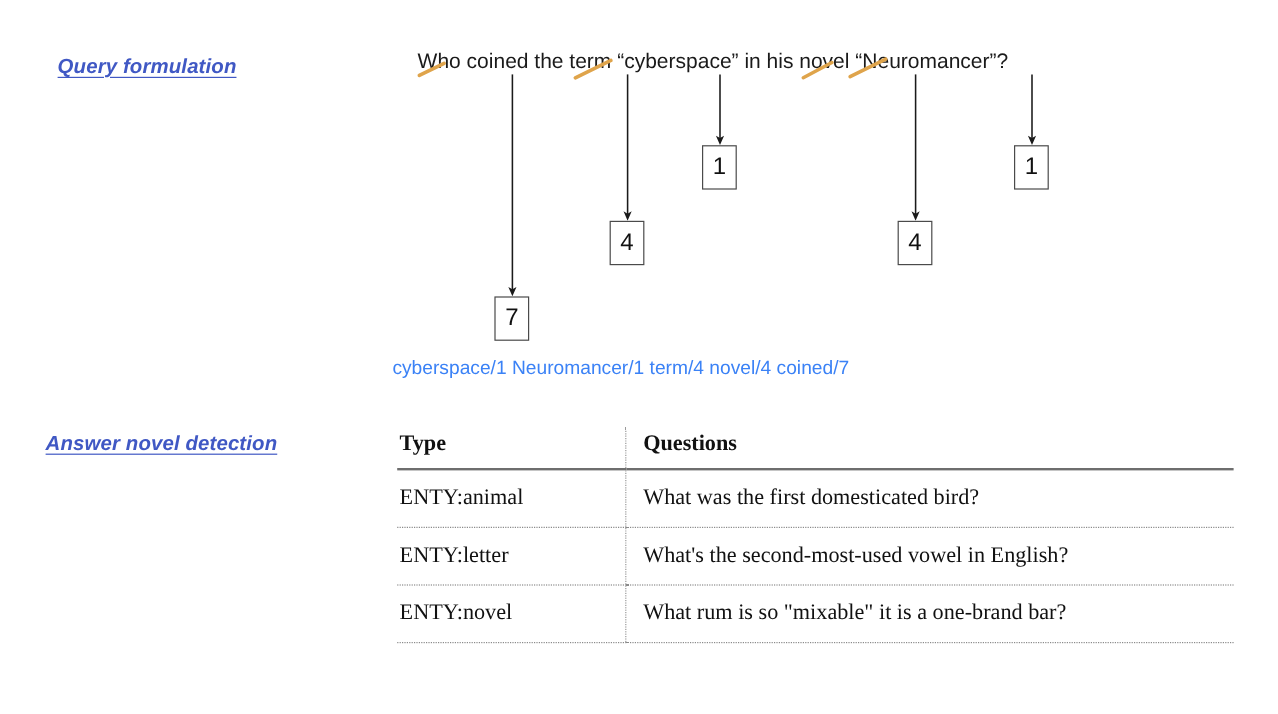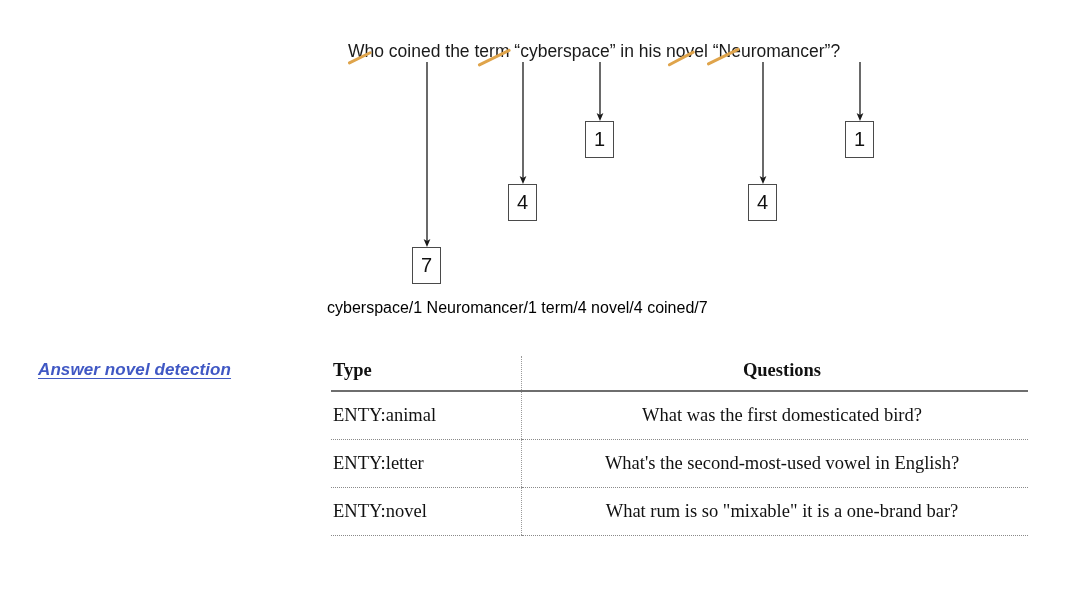--- a/index.html
+++ b/index.html
@@ -76,21 +76,21 @@
     justify-content: center;
     box-sizing: border-box;
   }
 
   
   #token-line {
     position: absolute;
     left: 327px;
     top: 299px;
     font-size: 16px;
-    color: #000000;
+    color: #3b82f6;
     white-space: nowrap;
     font-family: "Liberation Sans", sans-serif;
   }
 
   
   #qtable {
     position: absolute;
     left: 331px;
     top: 356px;
     width: 697px;
@@ -112,29 +112,29 @@
     border-bottom: 1px dotted #8a8a8a;
   }
   #qtable th.col-type, #qtable td.col-type {
     width: 188px;
     padding-left: 2px;
     margin-top: 31px;
   }
   #qtable th.col-q, #qtable td.col-q {
     padding-left: 14px;
     border-left: 1px dotted #9a9a9a;
-    text-align: center;
   }
   #qtable th.col-q { border-left: 1px dotted #9a9a9a; }
 </style>
 </head>
 <body>
 
 <div id="canvas">
 
+  <div id="label-query" class="section-label">Query formulation</div>
 
   <div id="label-answer" class="section-label">Answer novel detection</div>
 
   <div id="question-line">Who coined the term “cyberspace” in his novel “Neuromancer”?</div>
 
   <div class="strike-mark" style="left:348px; top:62px; width:26px; transform: rotate(-26deg);"></div>
   <div class="strike-mark" style="left:478px; top:64px; width:36px; transform: rotate(-26deg);"></div>
   <div class="strike-mark" style="left:668px; top:64px; width:30px; transform: rotate(-28deg);"></div>
   <div class="strike-mark" style="left:707px; top:63px; width:36px; transform: rotate(-26deg);"></div>
 

